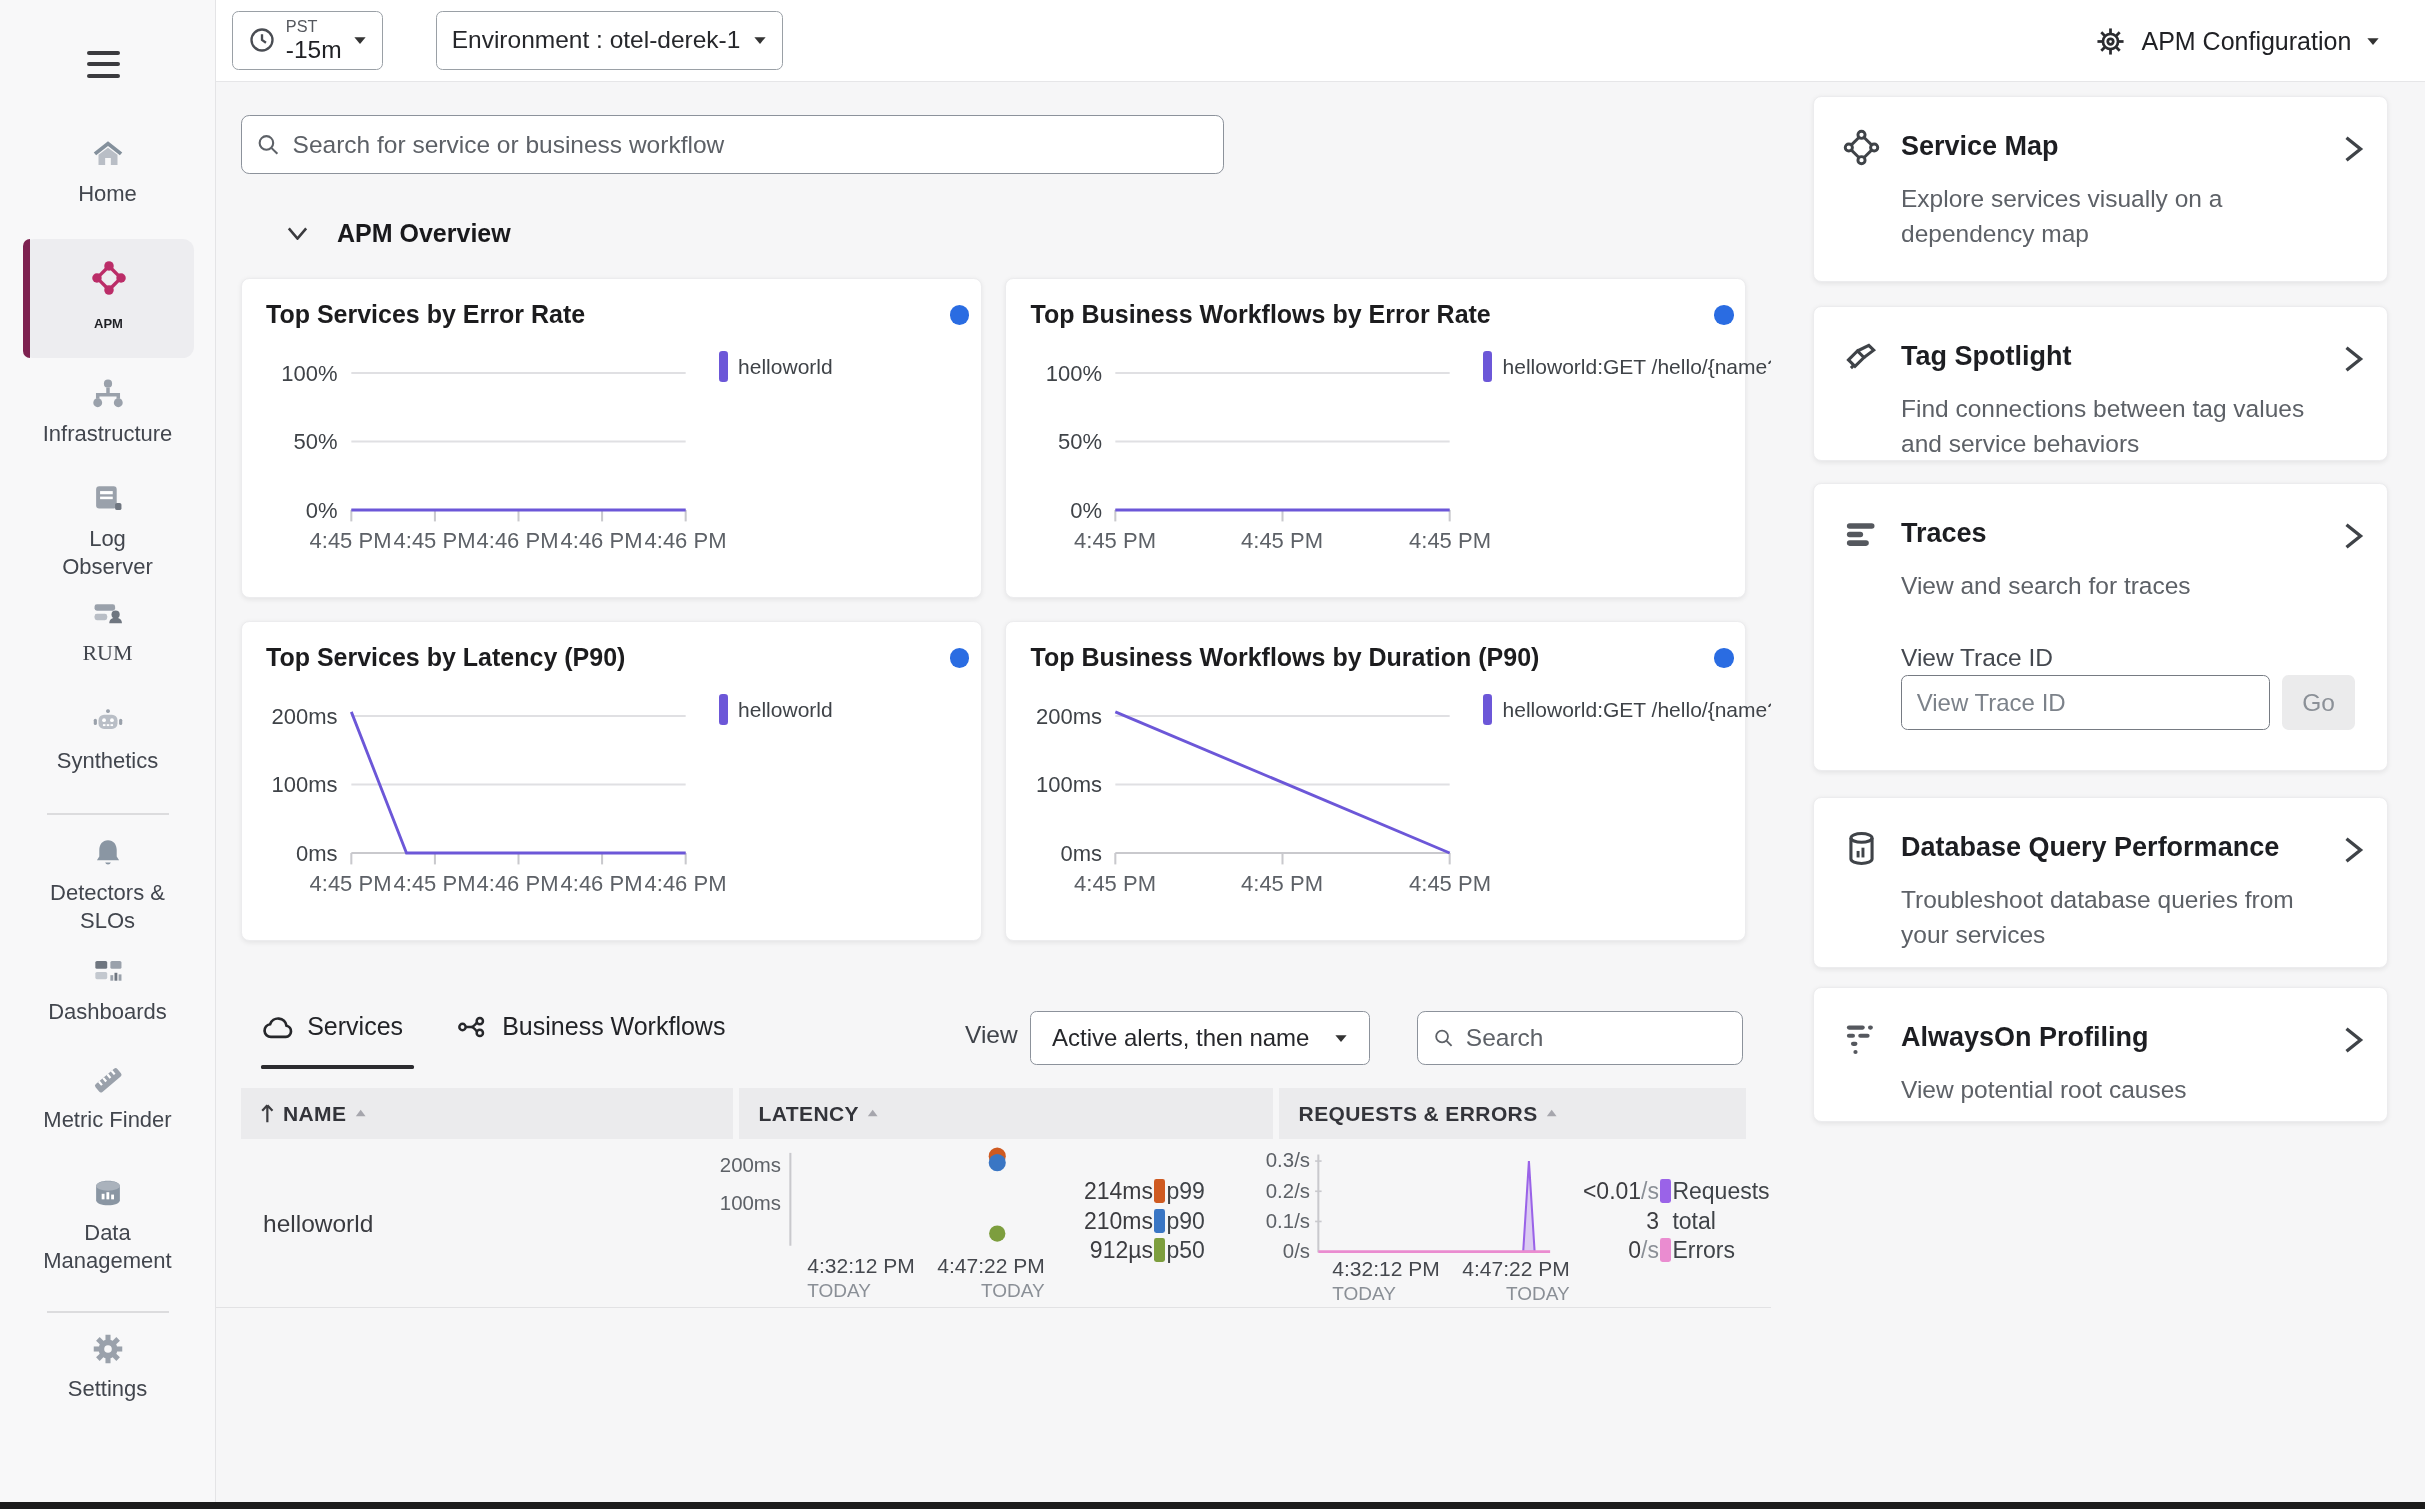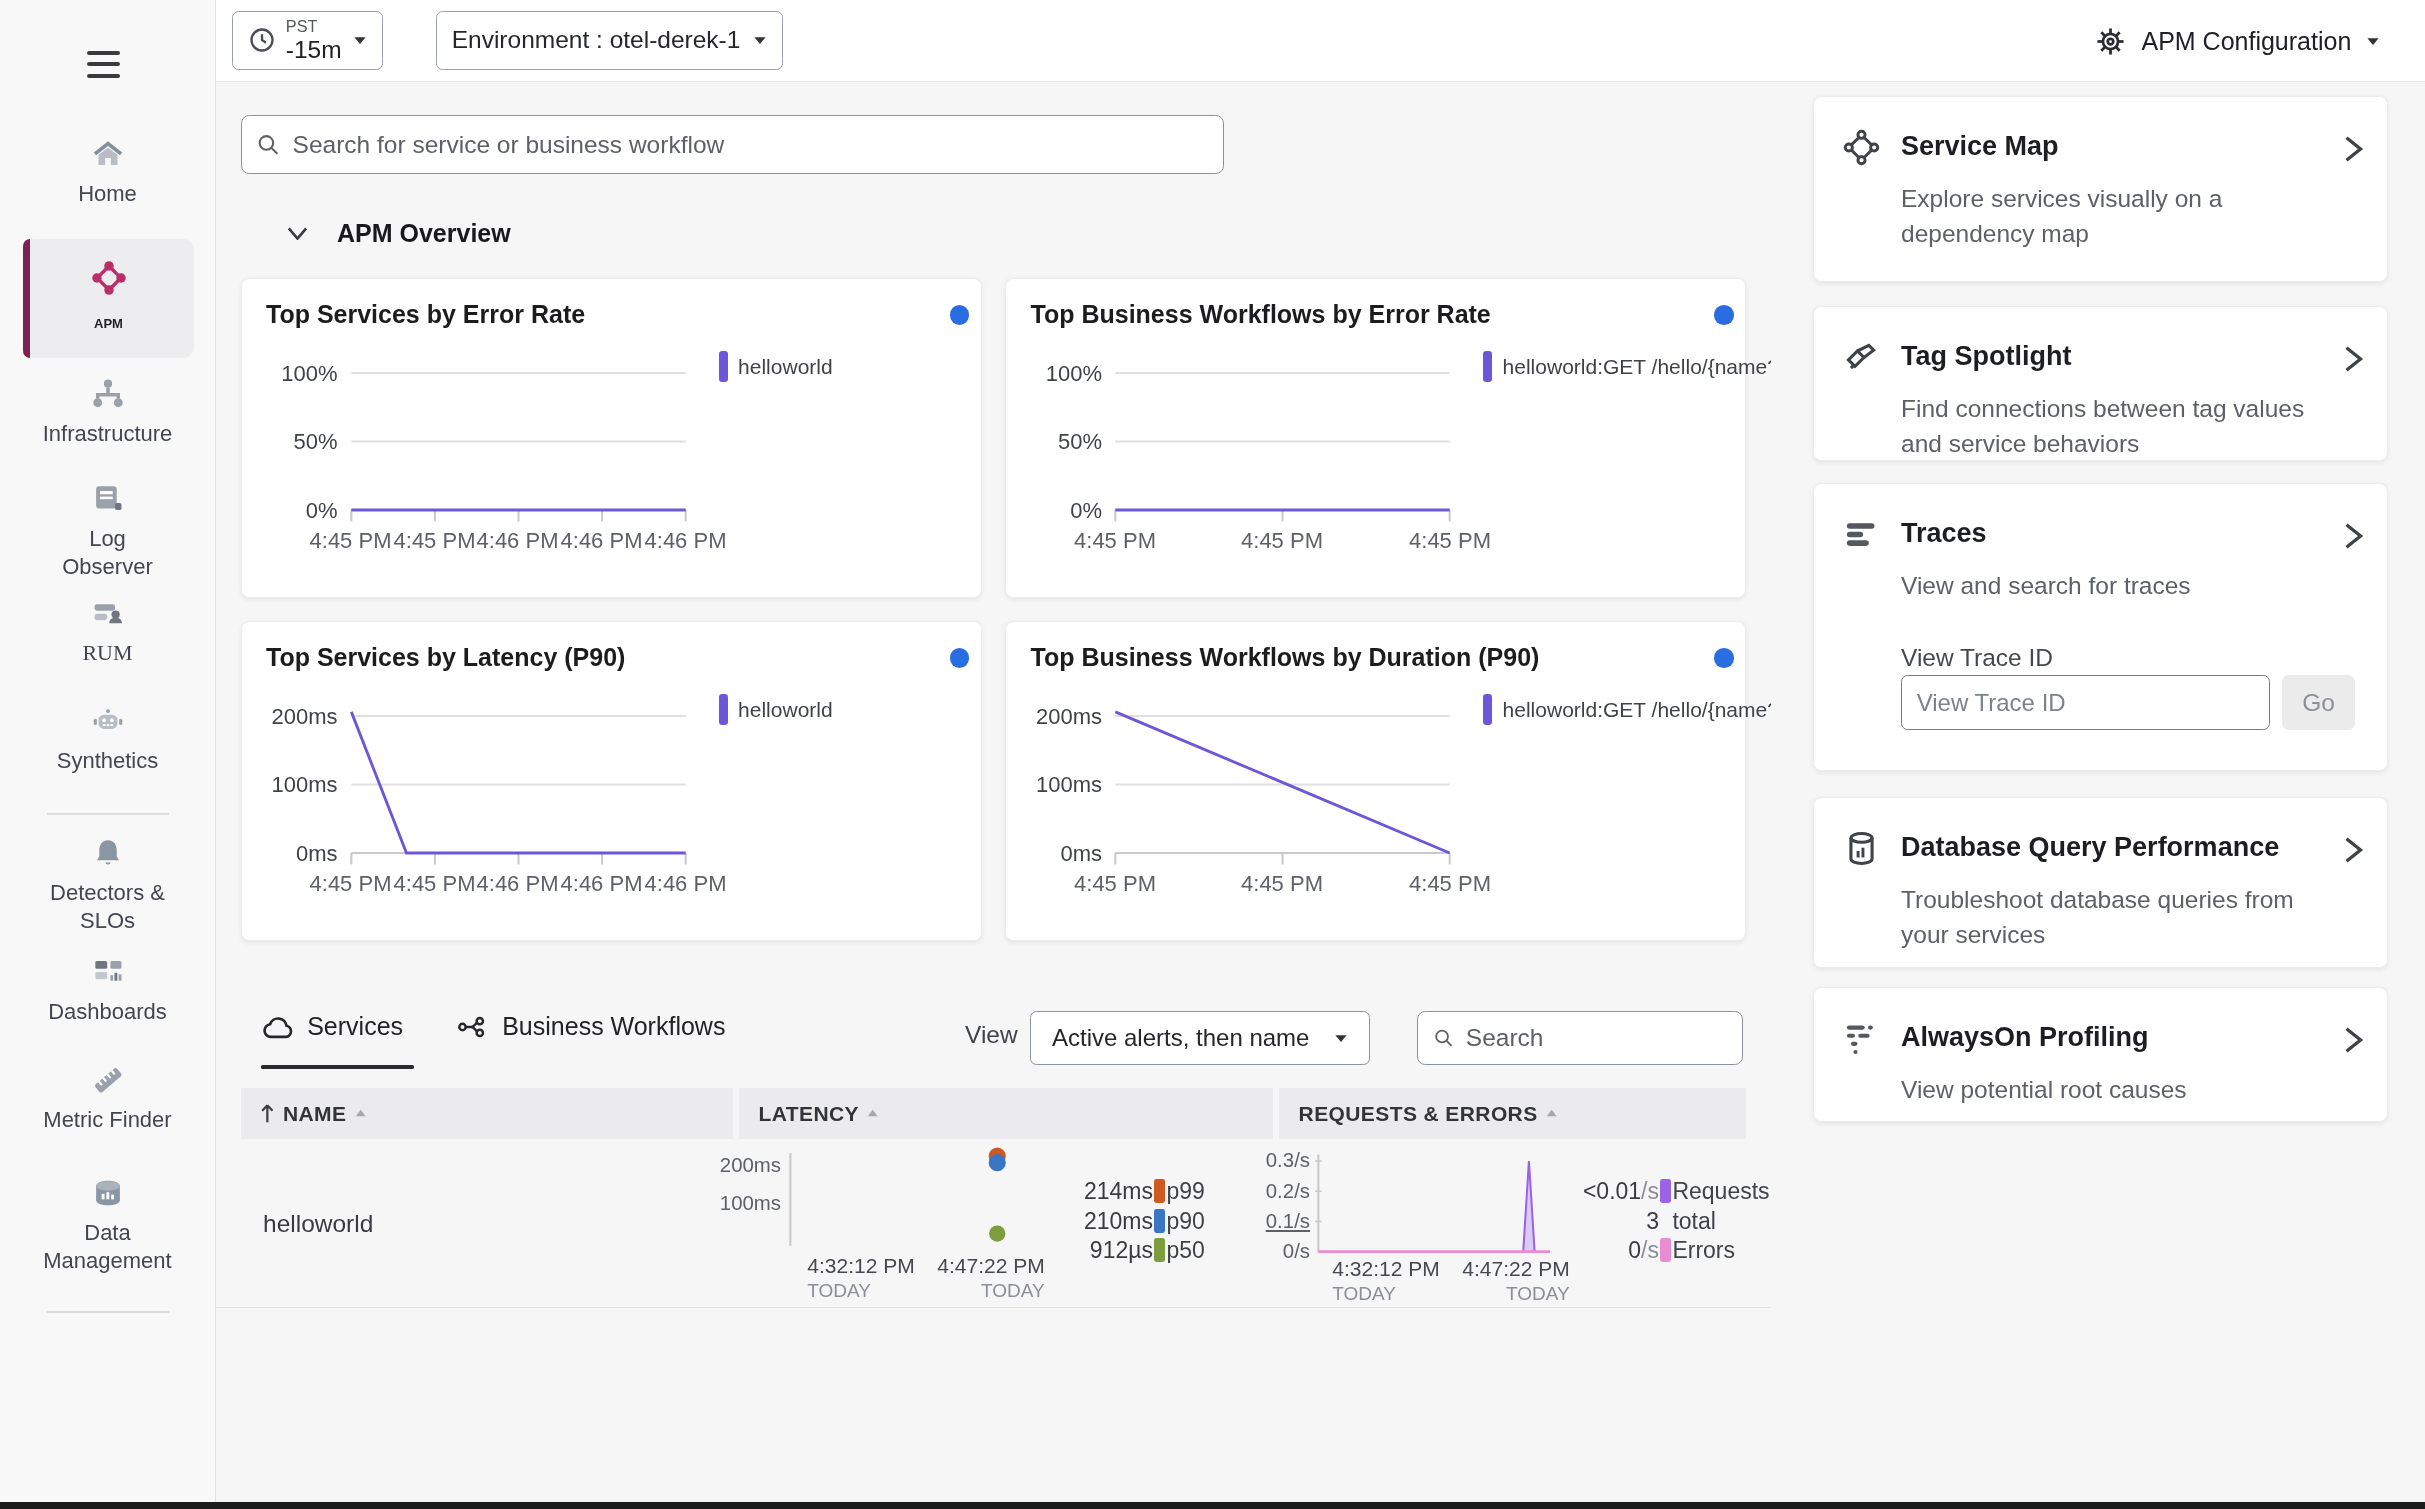--- a/index.html
+++ b/index.html
@@ -221,20 +221,37 @@
         <ellipse cx="12" cy="7.5" rx="7.5" ry="3" fill="#aab2bc"></ellipse>
         <rect x="8" y="12.5" width="1.8" height="3.5" fill="#fff"></rect>
         <rect x="11" y="11.5" width="1.8" height="4.5" fill="#fff"></rect>
         <rect x="14" y="13" width="1.8" height="3" fill="#fff"></rect>
       </svg>
     <span class="nav-label">Data Management</span>
   </div>
 
   <div class="side-divider" style="top:1311px;"></div>
 
+  <div class="nav-item" style="top:1330px;">
+    <svg class="nav-icon" viewBox="0 0 24 24">
+        <g stroke="#9aa1ab" stroke-width="3.2">
+          <line x1="12" y1="3" x2="12" y2="7"></line>
+          <line x1="12" y1="17" x2="12" y2="21"></line>
+          <line x1="3" y1="12" x2="7" y2="12"></line>
+          <line x1="17" y1="12" x2="21" y2="12"></line>
+          <line x1="5.6" y1="5.6" x2="8.4" y2="8.4"></line>
+          <line x1="15.6" y1="15.6" x2="18.4" y2="18.4"></line>
+          <line x1="18.4" y1="5.6" x2="15.6" y2="8.4"></line>
+          <line x1="5.6" y1="18.4" x2="8.4" y2="15.6"></line>
+        </g>
+        <circle cx="12" cy="12" r="6" fill="#9aa1ab"></circle>
+        <circle cx="12" cy="12" r="2.4" fill="#f8f8f9"></circle>
+      </svg>
+    <span class="nav-label">Settings</span>
+  </div>
 </nav>
 
 <header id="topbar">
   <div class="tb-btn" style="left:16.3px;">
     <svg width="28" height="28" viewBox="0 0 24 24">
         <circle cx="12" cy="12" r="9" fill="none" stroke="#4a4d53" stroke-width="2"></circle>
         <path d="M12 7 v5 l3.4 2.4" fill="none" stroke="#4a4d53" stroke-width="2"></path>
       </svg>
     <div class="time-stack">
       <span class="time-tz">PST</span>
@@ -492,21 +509,21 @@
       <span class="val-lab" style="width:auto;">p90</span>
     </div>
     <div class="val-row" style="left:849px; top:98px;">
       <span class="val-num">912µs</span>
       <span class="val-sw" style="background: rgb(125, 158, 62);"></span>
       <span class="val-lab" style="width:auto;">p50</span>
     </div>
 
     <span class="mini-ylab" style="right:calc(100% - 1094px); top:11.4px;">0.3/s</span>
     <span class="mini-ylab" style="right:calc(100% - 1094px); top:42px;">0.2/s</span>
-    <span class="mini-ylab" style="right:calc(100% - 1094px); top:72px;text-decoration:underline;">0.1/s</span>
+    <span class="mini-ylab" style="right:calc(100% - 1094px); top:72px;">0.1/s</span>
     <span class="mini-ylab" style="right:calc(100% - 1094px); top:102px;">0/s</span>
     <svg style="position:absolute; left:1099px; top:9.8px; width:245px; height:111px; overflow:visible;" viewBox="0 0 300 136" width="245" height="111">
       <line x1="4" y1="8" x2="4" y2="128" stroke="#c9c9cd" stroke-width="2.5"></line>
       <line x1="0" y1="16" x2="8" y2="16" stroke="#c9c9cd" stroke-width="2"></line>
       <line x1="0" y1="53" x2="8" y2="53" stroke="#c9c9cd" stroke-width="2"></line>
       <line x1="0" y1="90" x2="8" y2="90" stroke="#c9c9cd" stroke-width="2"></line>
       <polygon points="255,127 262,16 269,127" fill="rgba(154,99,232,0.3)" stroke="#9a63e8" stroke-width="2.5"></polygon>
       <line x1="4" y1="127" x2="288" y2="127" stroke="#ea8cd0" stroke-width="3.5"></line>
     </svg>
     <div class="mini-xlab" style="left:1170px; top:119px;"><span>4:32:12 PM</span><span class="mini-xsub" style="text-align:left;">TODAY</span></div>

